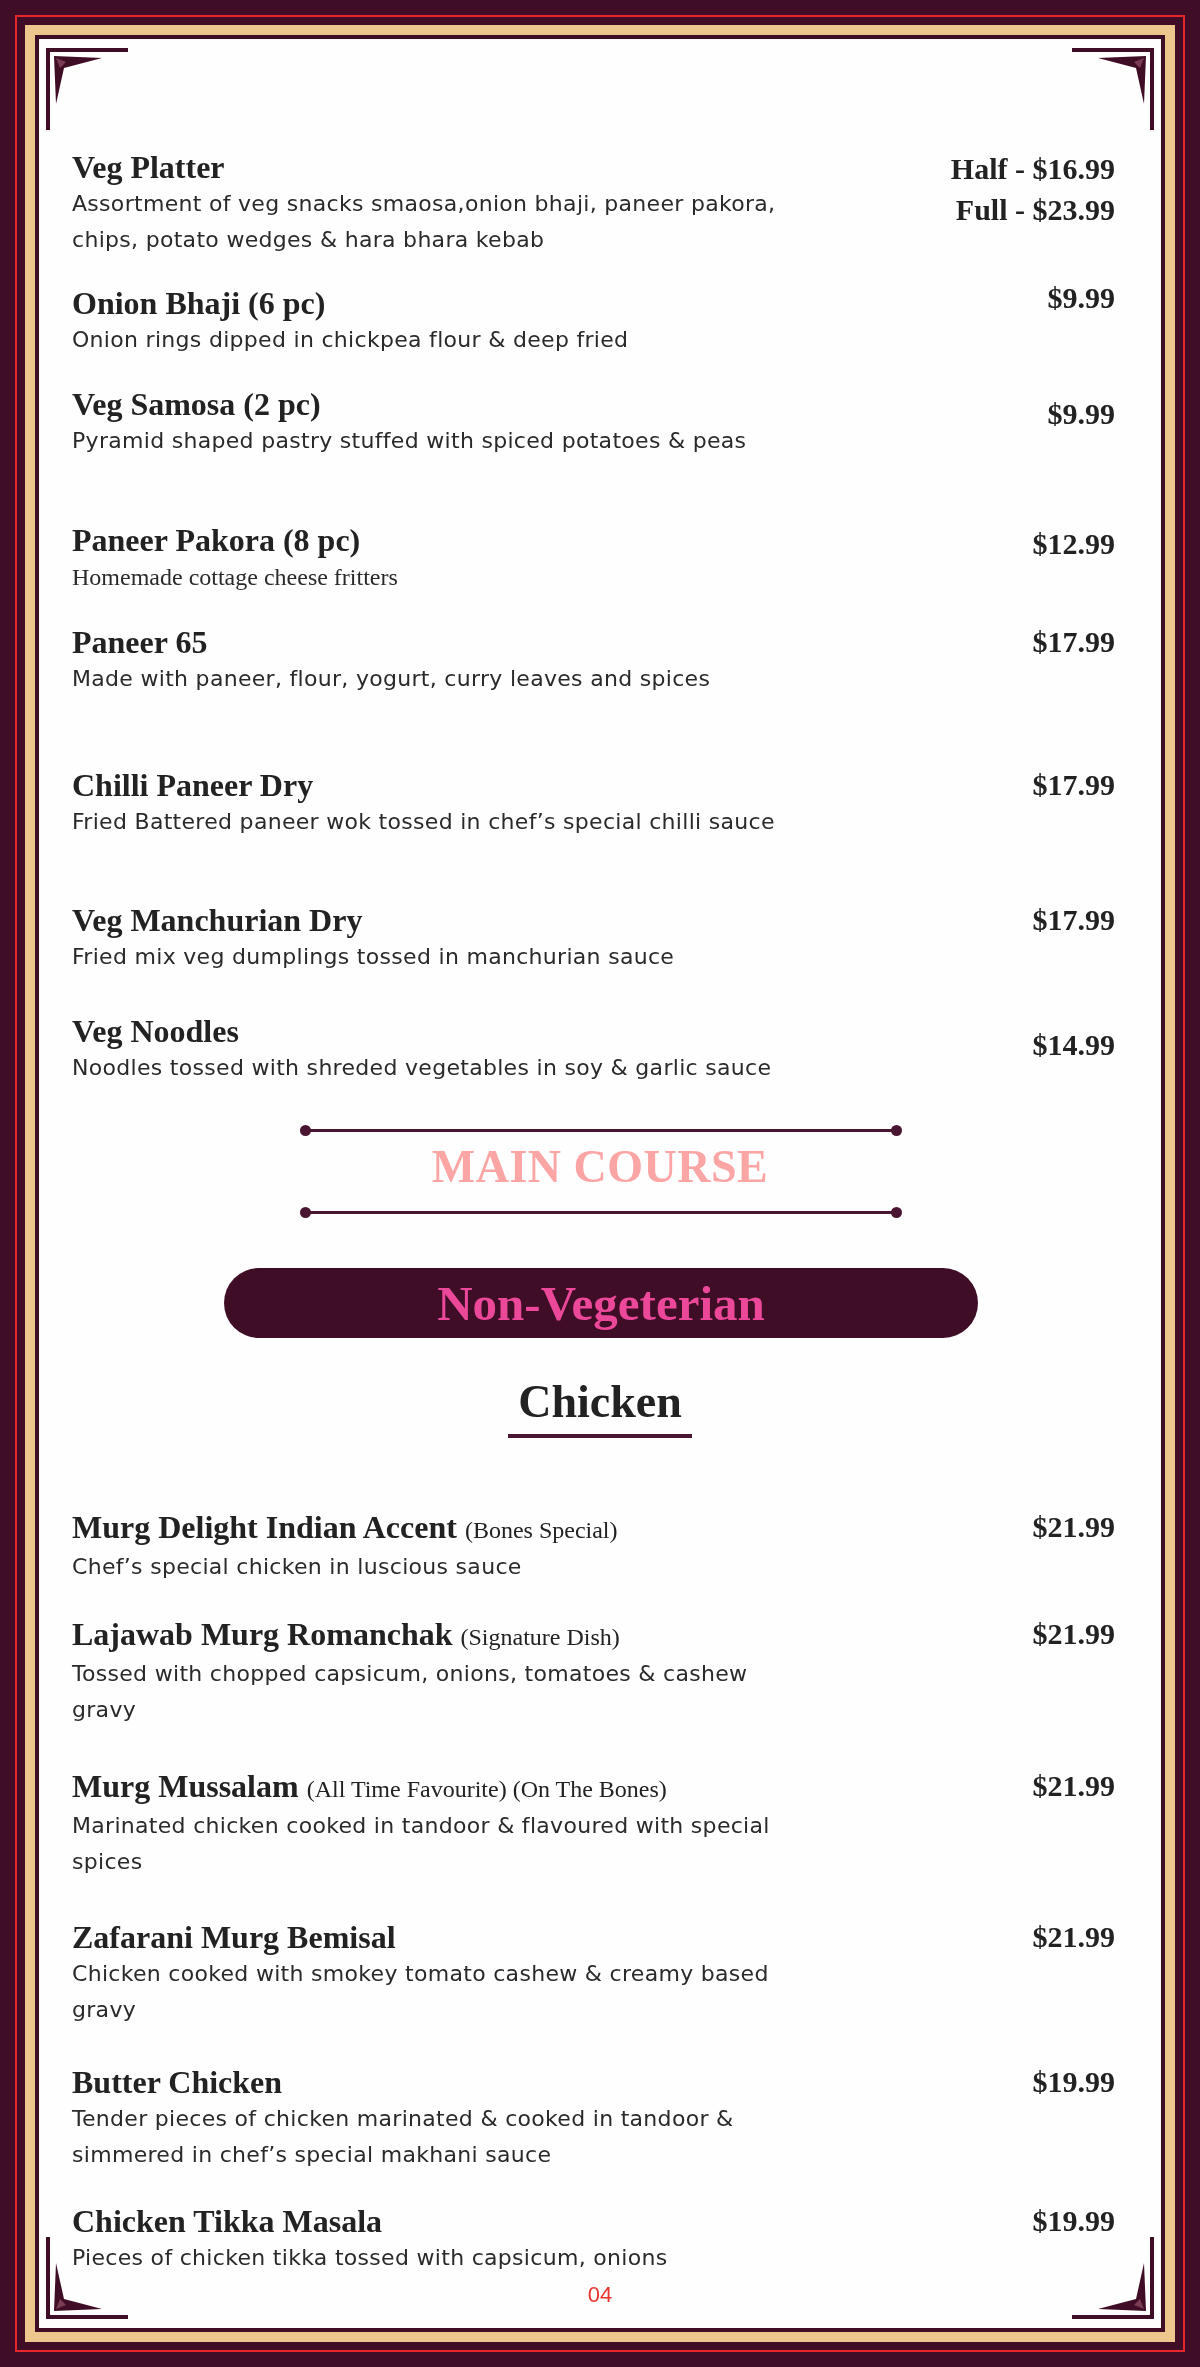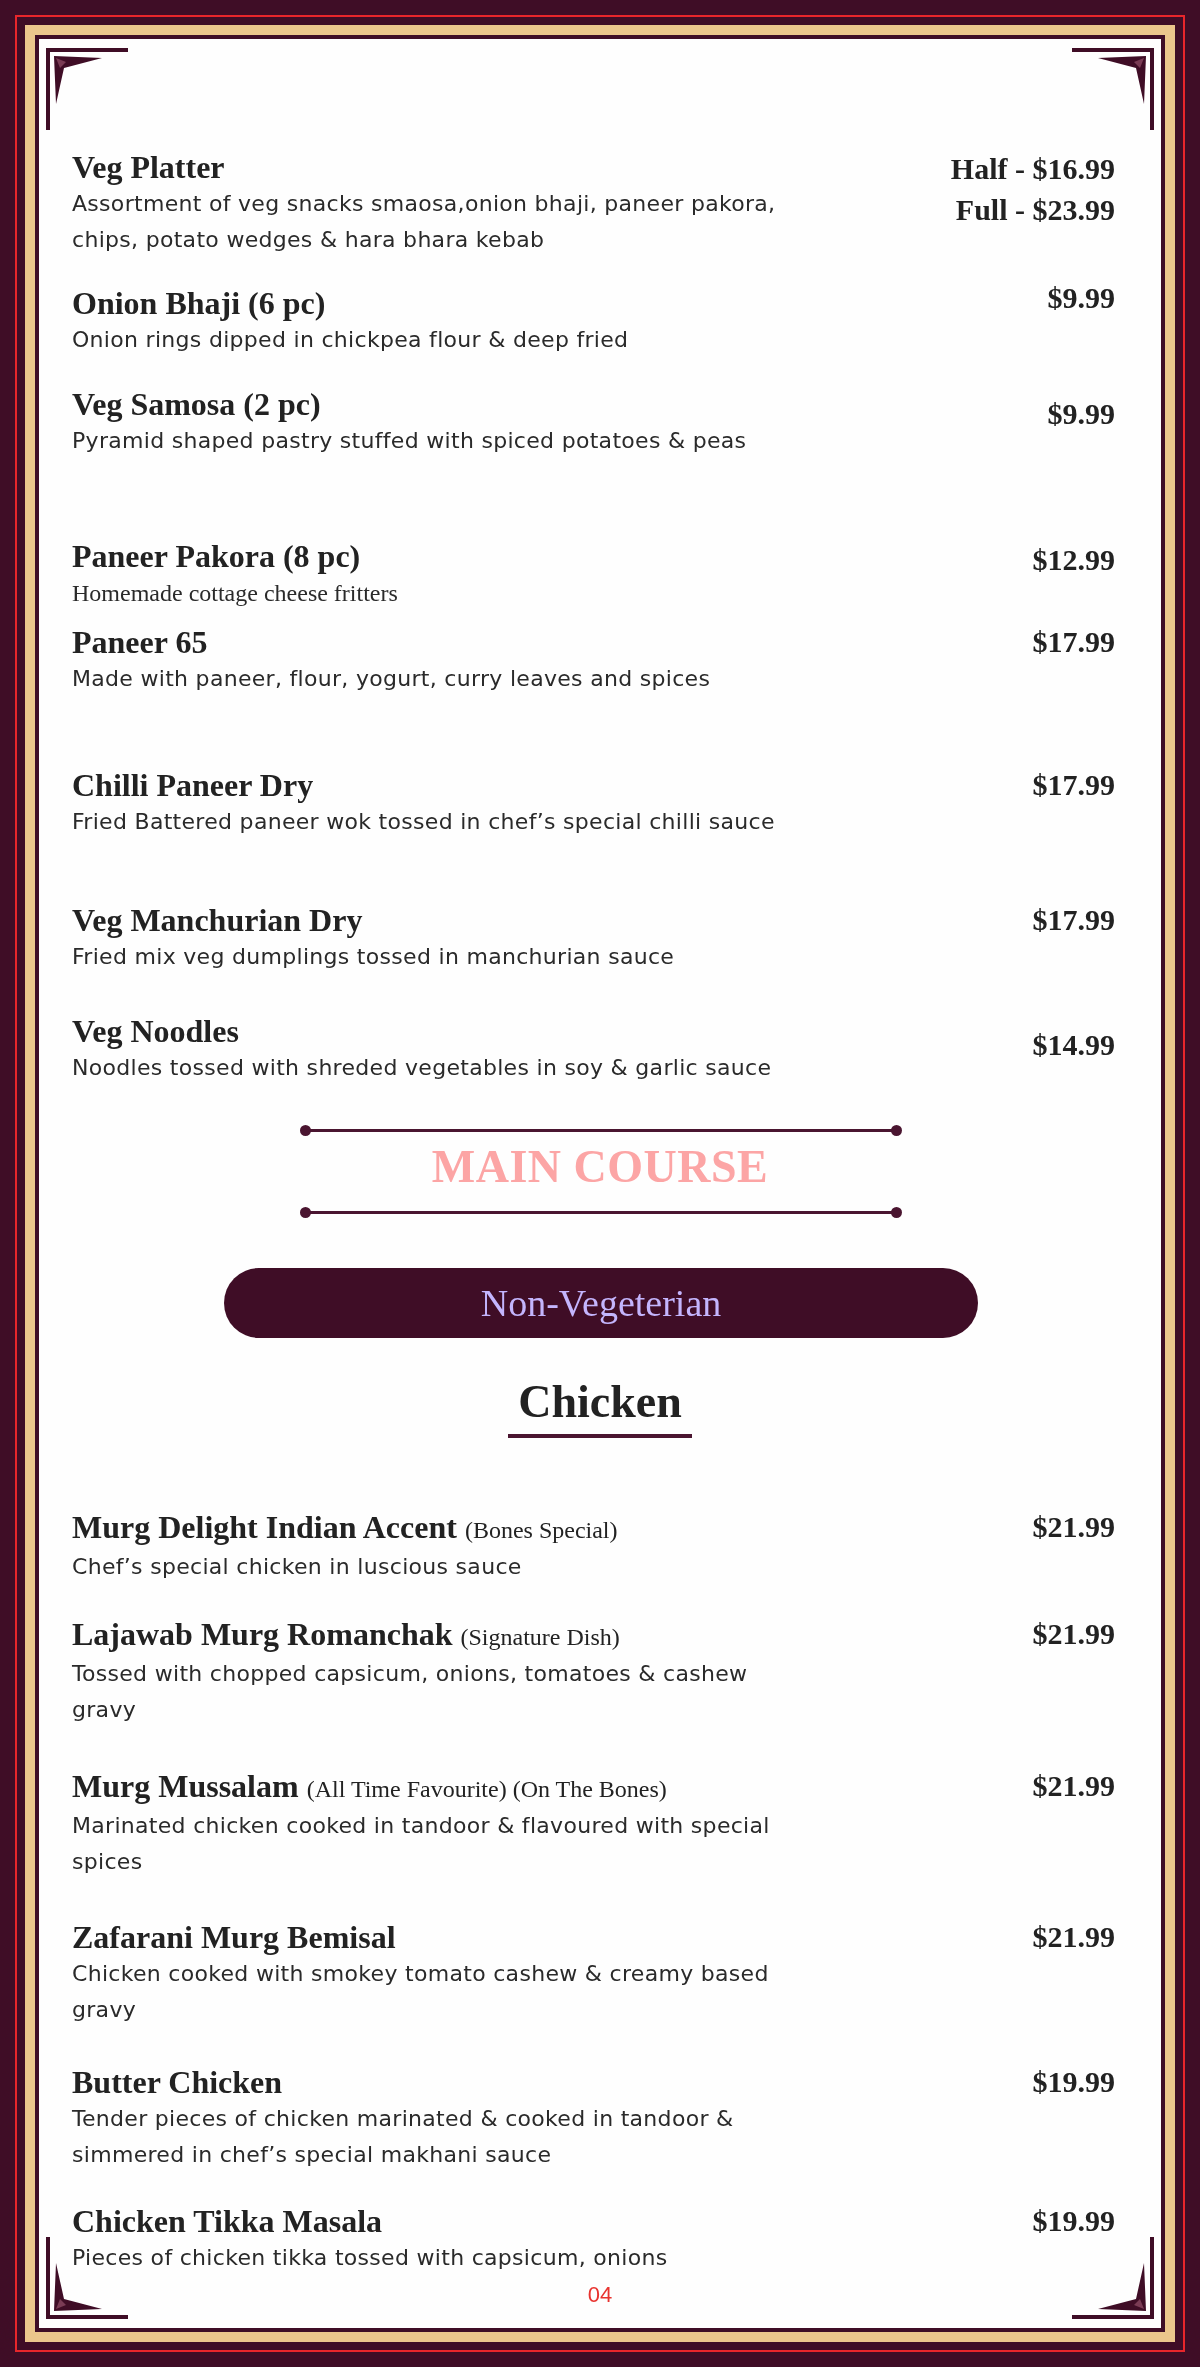--- a/index.html
+++ b/index.html
@@ -66,22 +66,22 @@
     position: absolute; left: 0; right: 0; top: 1140px; text-align: center;
     font-family: "Liberation Serif", serif; font-weight: bold; font-size: 46px;
     color: #fca5a5; letter-spacing: 0.5px;
   }
   .pill {
     position: absolute; left: 224px; width: 754px; top: 1268px; height: 70px;
     border-radius: 35px; background: #3f0d26;
     display: flex; align-items: center; justify-content: center;
   }
   .pill span {
-    font-family: "Liberation Serif", serif; font-weight: normal;
-    font-size: 38px; color: #c4b5fd;
+    font-family: "Liberation Serif", serif; font-weight: bold;
+    font-size: 49px; color: #ec4899;
   }
   .subheading {
     position: absolute; left: 0; right: 0; top: 1375px; text-align: center;
     font-family: "Liberation Serif", serif; font-weight: bold;
     font-size: 46px; color: #222;
   }
   .subheading-underline {
     position: absolute; left: 508px; width: 184px; top: 1434px; height: 4px;
     background: #4a1530;
   }
@@ -142,21 +142,21 @@
   <div class="item-desc">Onion rings dipped in chickpea flour &amp; deep fried</div>
   <div class="item-price" style="top:-5px;">$9.99</div>
 </div>
 
 <div class="item" style="top:355px;">
   <div class="item-name">Veg Samosa (2 pc)</div>
   <div class="item-desc">Pyramid shaped pastry stuffed with spiced potatoes &amp; peas</div>
   <div class="item-price" style="top:10px;">$9.99</div>
 </div>
 
-<div class="item" style="top:507px;">
+<div class="item" style="top:491px;">
   <div class="item-name">Paneer Pakora (8 pc)</div>
   <div class="item-desc serif">Homemade cottage cheese fritters</div>
   <div class="item-price" style="top:4px;">$12.99</div>
 </div>
 
 <div class="item" style="top:593px;">
   <div class="item-name">Paneer 65</div>
   <div class="item-desc">Made with paneer, flour, yogurt, curry leaves and spices</div>
   <div class="item-price">$17.99</div>
 </div>

